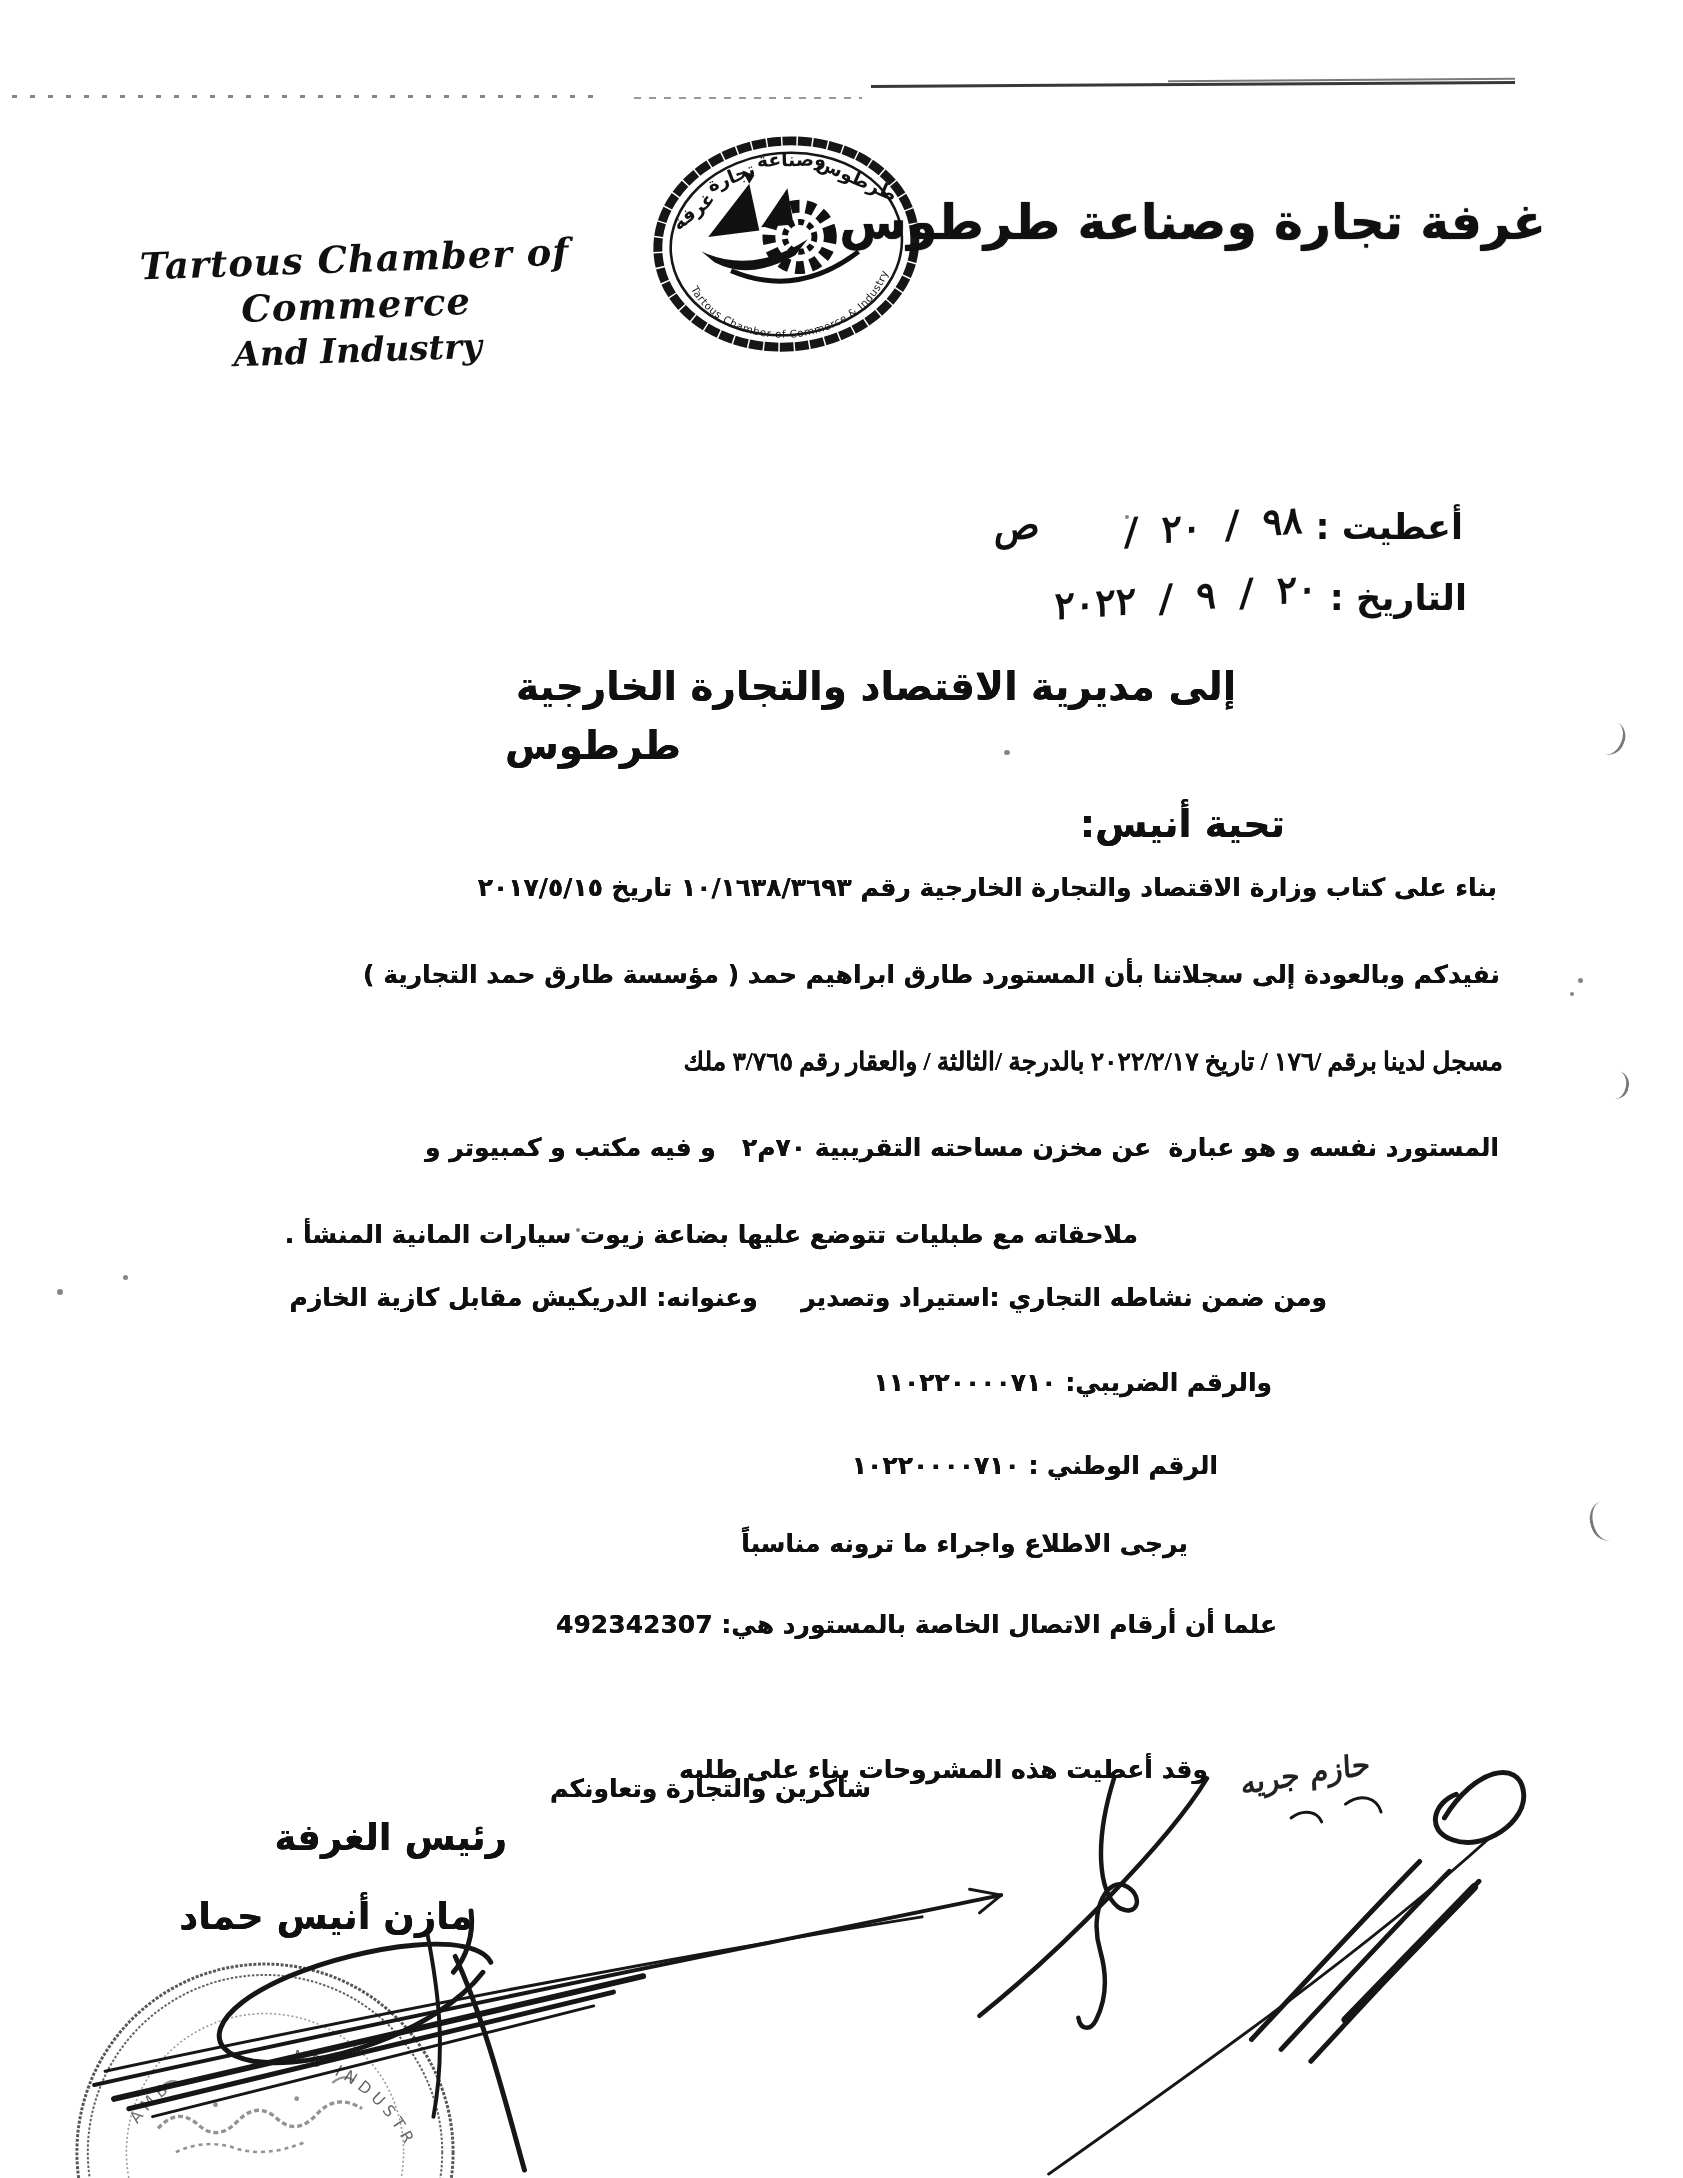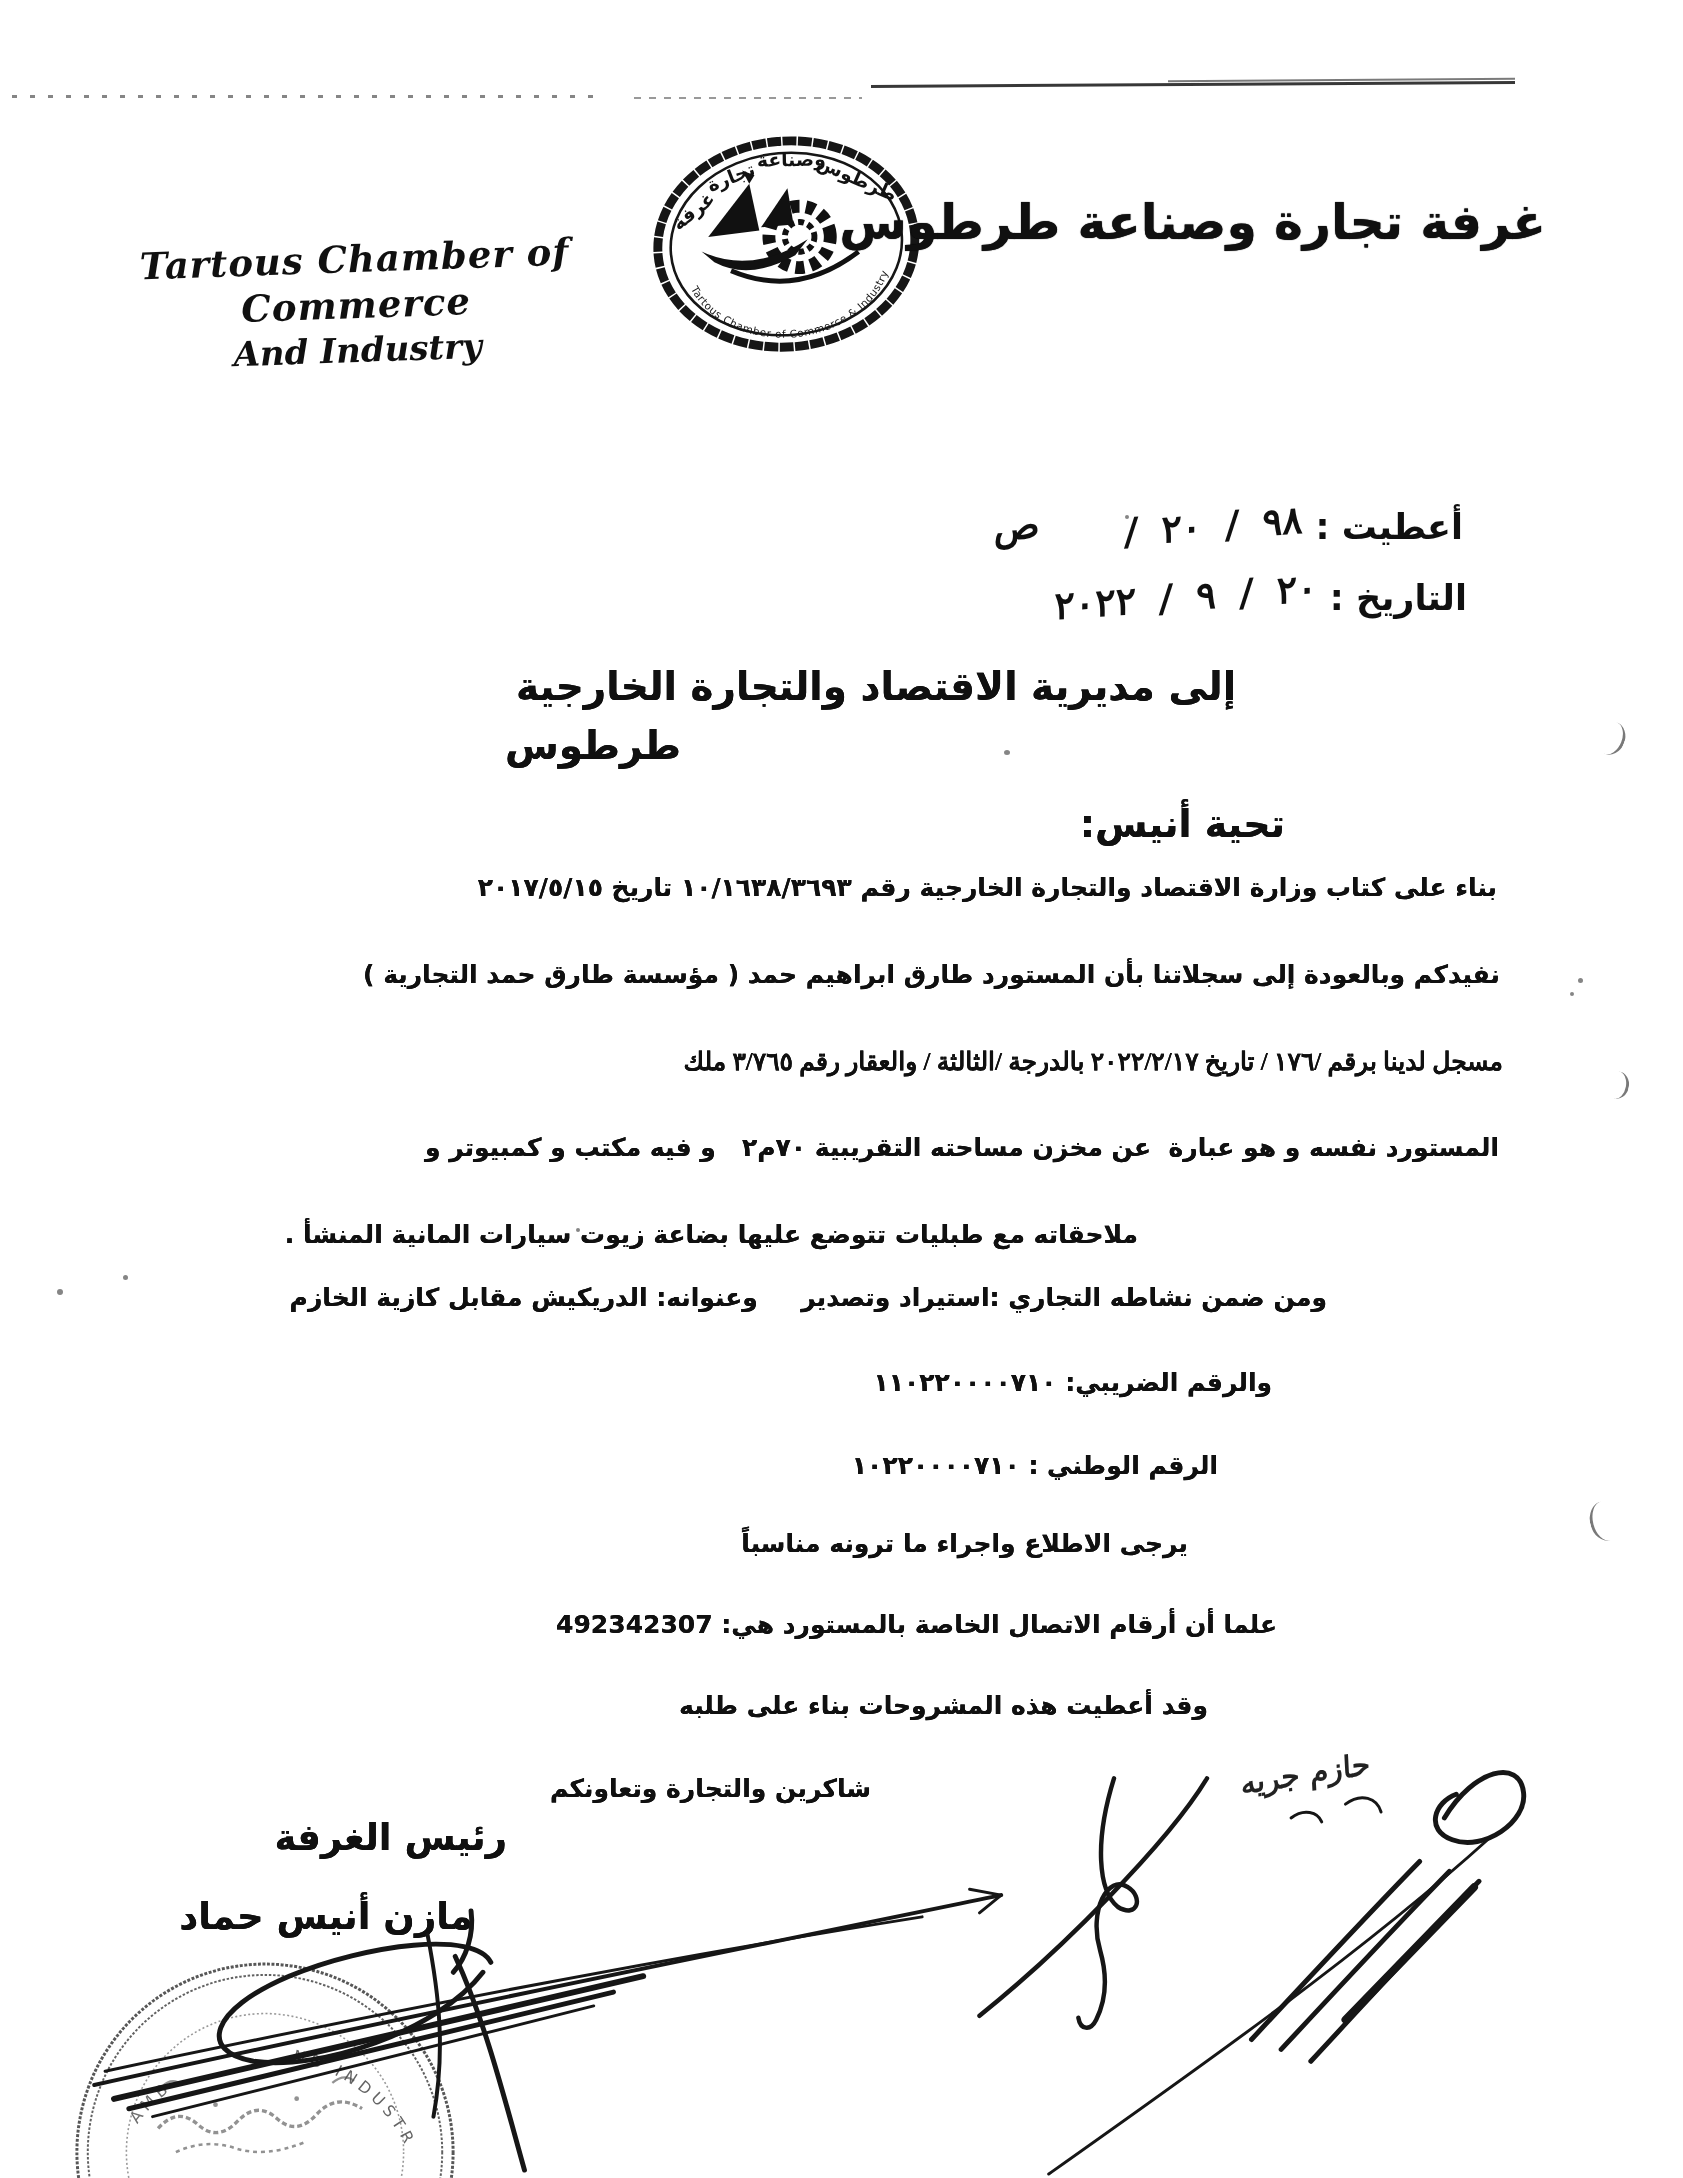--- a/index.html
+++ b/index.html
@@ -44,21 +44,21 @@
   #bl0{right:186px;top:873px;}
   #bl1{right:183px;top:960px;}
   #bl2{right:180px;top:1047px;font-family:Liberation Serif, serif;}
   #bl3{right:184px;top:1133px;}
   #bl4{right:545px;top:1220px;}
   #bl5{right:356px;top:1283px;}
   #bl6{right:411px;top:1368px;}
   #bl7{right:465px;top:1451px;}
   #bl8{right:495px;top:1529px;}
   #bl9{right:406px;top:1610px;}
-  #bl10{right:475px;top:1691px;}
+  #bl10{right:475px;top:1755px;}
   #bl11{right:812px;top:1774px;}
   #sig-title{right:1176px;top:1816px;font-size:37px;}
   #sig-name{right:1210px;top:1895px;font-size:37px;}
   #hand-note{left:1240px;top:1756px;font-size:30px;font-weight:700;direction:rtl;
     transform:rotate(-9deg) skewX(-6deg);opacity:.92;font-family:"DejaVu Serif",serif;}
   
   #stamp-wrap{left:67px;top:1958px;z-index:1;}
   #sig-overlay{left:59px;top:1723px;z-index:4;}
   #logo-wrap{left:642px;top:129px;transform:rotate(-5deg);}
   svg{display:block;}

